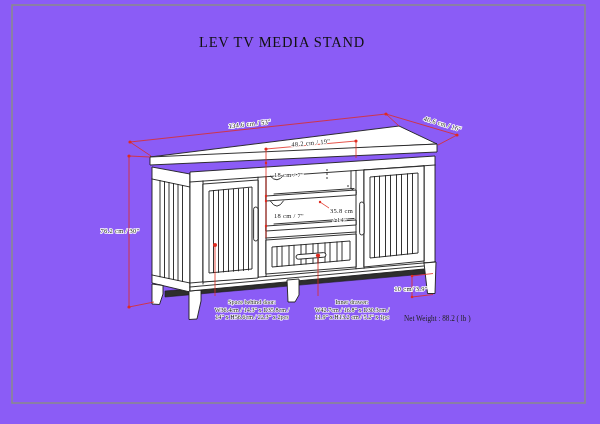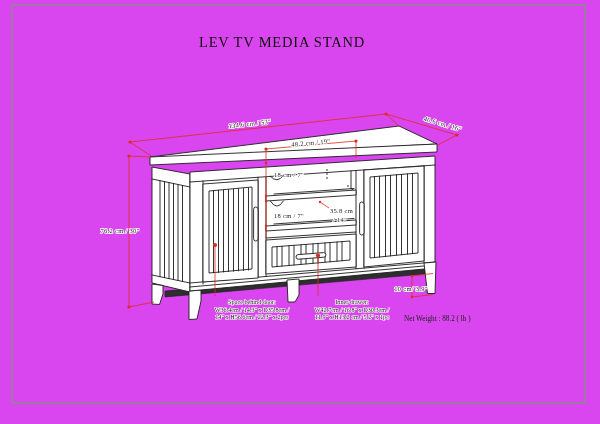--- a/index.html
+++ b/index.html
@@ -1,16 +1,16 @@
 <!DOCTYPE html>
 <html><head>
 <meta charset="utf-8">
 <style>
   html,body{margin:0;padding:0;background:#ffffff;}
-  .sheet{position:relative;width:600px;height:424px;background:#d946ef;overflow:hidden;
+  .sheet{position:relative;width:600px;height:424px;background:#8b5cf6;overflow:hidden;
          font-family:"Liberation Serif", serif;}
   svg{display:block}
   .blk{stroke:#1c1c1c;stroke-width:0.9;fill:none;stroke-linejoin:round;stroke-linecap:round;}
   .blkf{stroke:#1c1c1c;stroke-width:0.9;fill:#ffffff;stroke-linejoin:round;}
   .dark{fill:#2e2e2e;stroke:#1c1c1c;stroke-width:0.6;}
   .red{stroke:#e02b20;stroke-width:0.8;fill:none;}
   .reddot{fill:#e02b20;stroke:none;}
   .dimtxt{font-family:"Liberation Serif", serif;font-size:6.5px;fill:#222;letter-spacing:0.3px;
           paint-order:stroke;stroke:#ffffff;stroke-width:1.6px;}
   .notetxt{font-family:"Liberation Serif", serif;font-size:6.2px;fill:#222;

